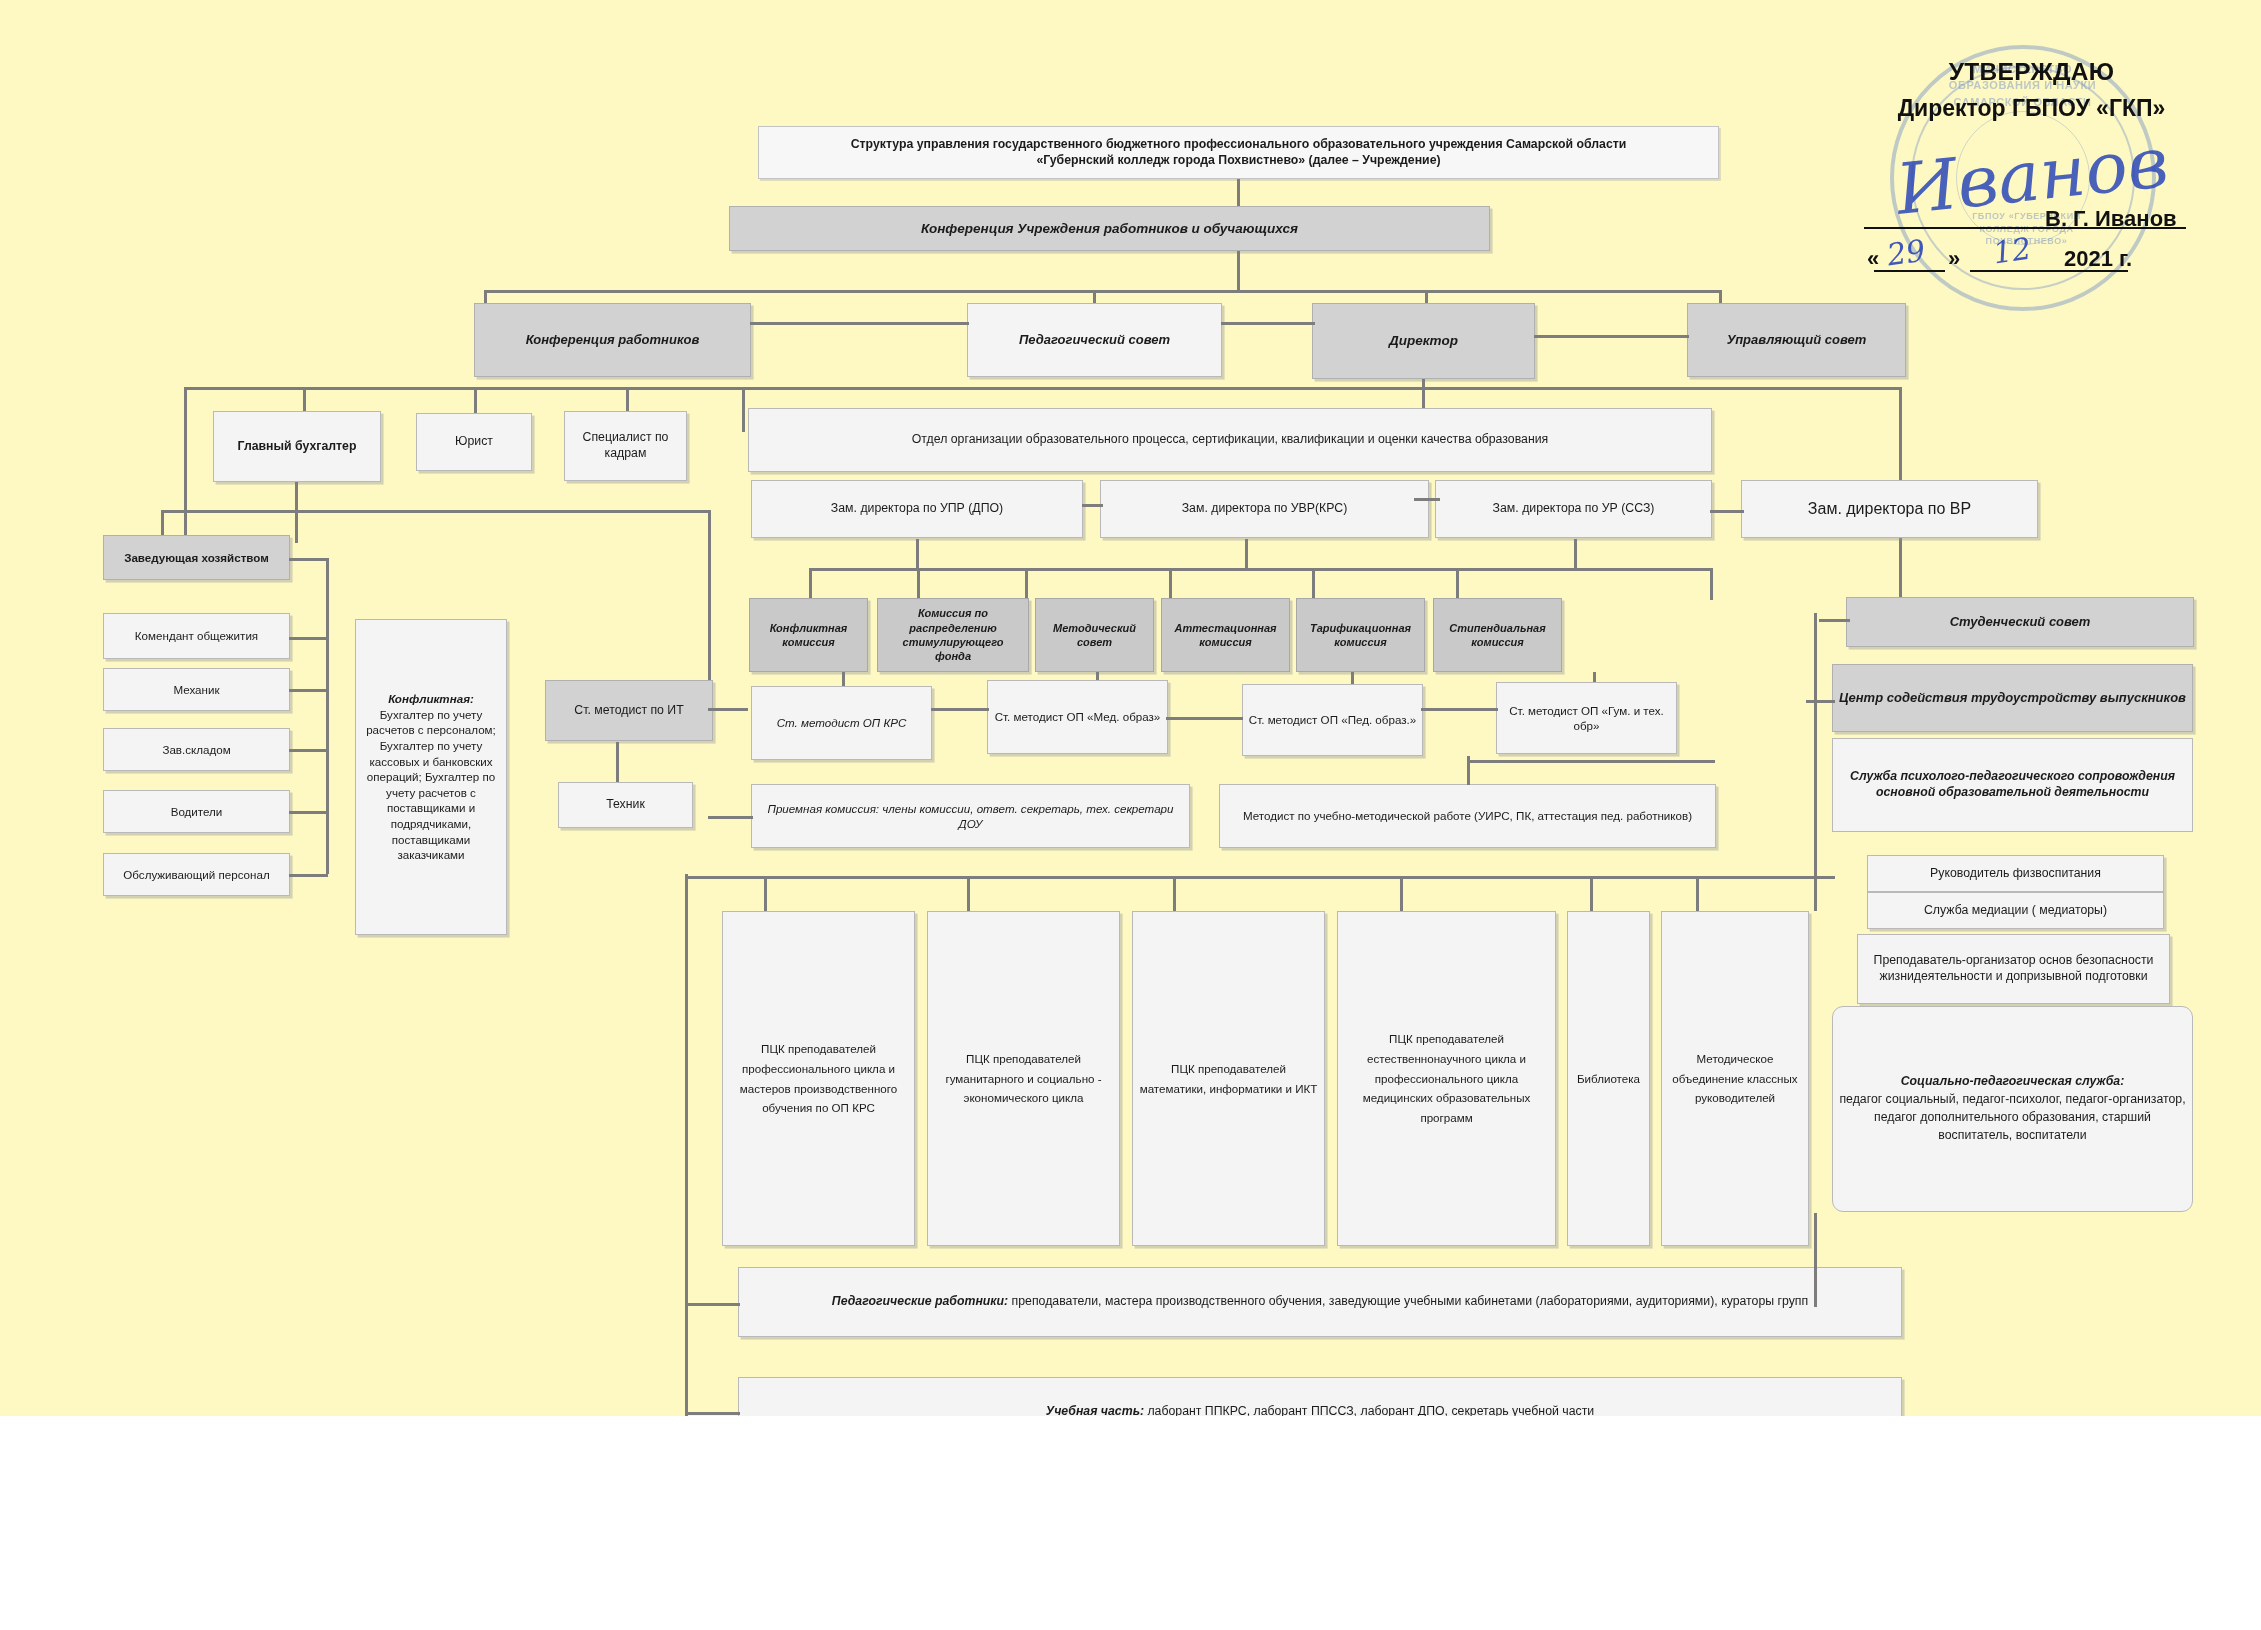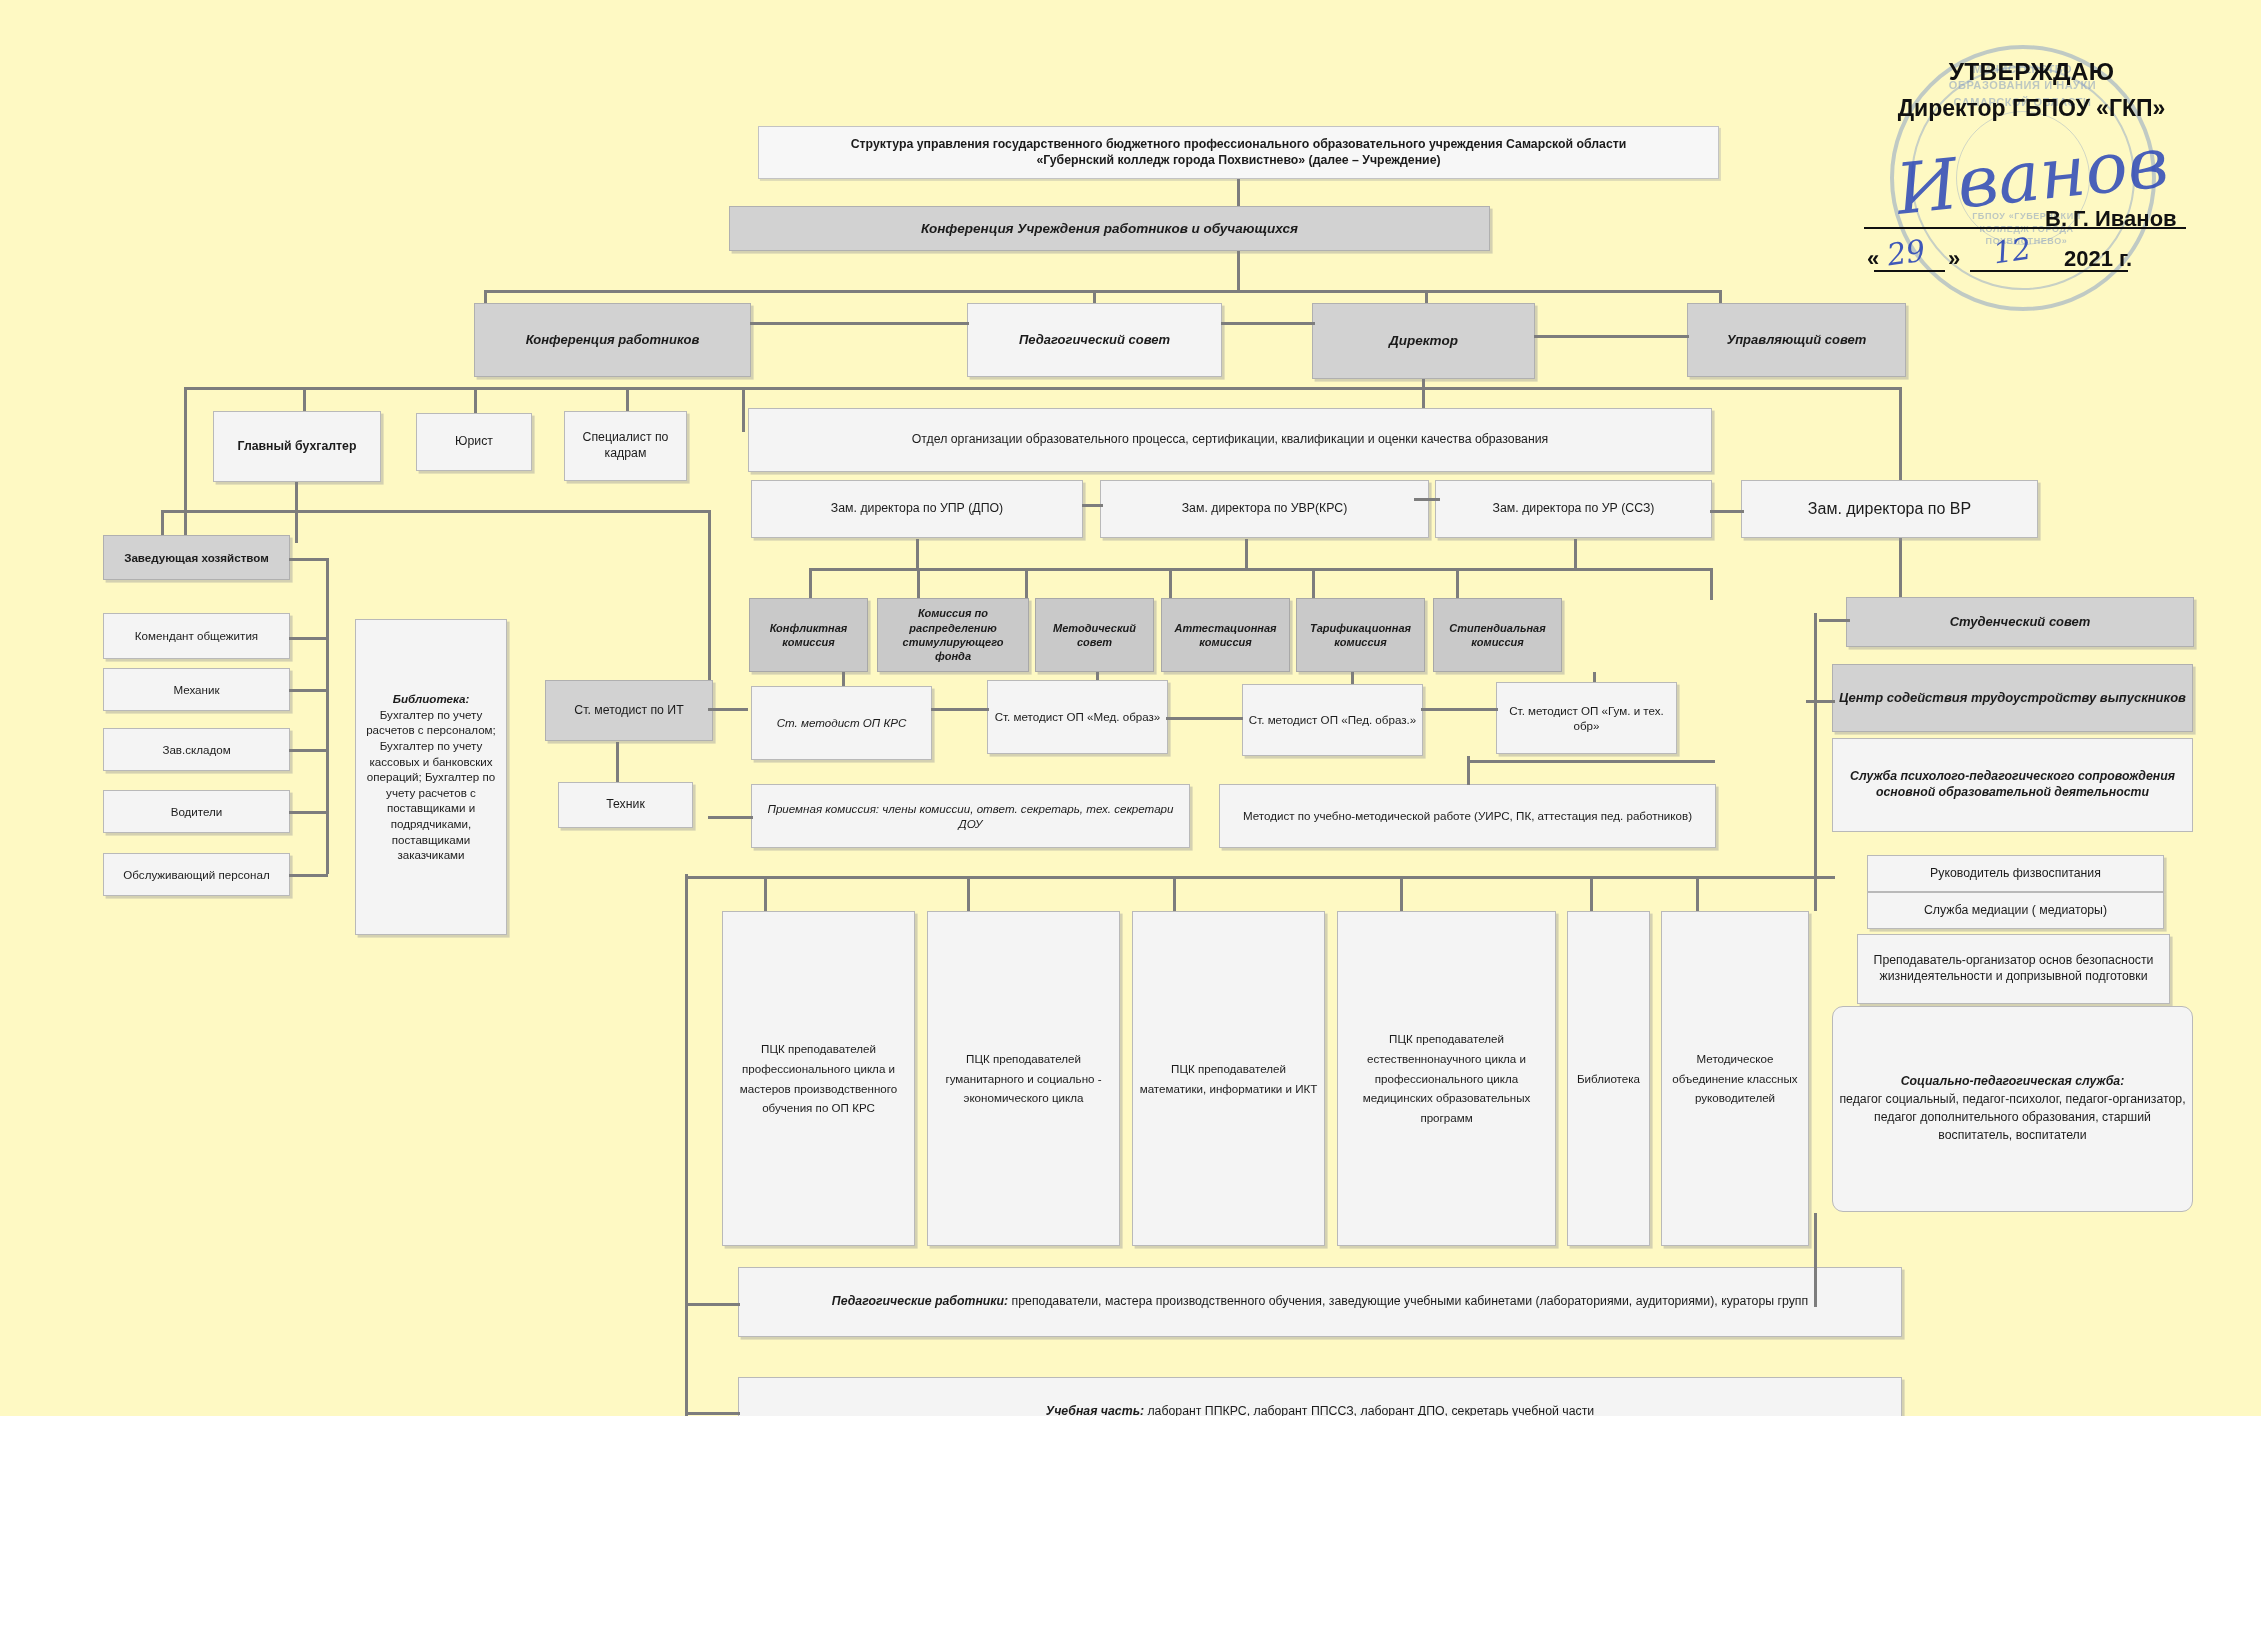--- a/index.html
+++ b/index.html
@@ -201,21 +201,21 @@
 
   <div class="ln lnv" style="left:326px;top:558px;height:316px;"></div>
   <div class="ln lnh" style="left:289px;top:558px;width:39px;"></div>
   <div class="ln lnh" style="left:289px;top:637px;width:39px;"></div>
   <div class="ln lnh" style="left:289px;top:689px;width:39px;"></div>
   <div class="ln lnh" style="left:289px;top:749px;width:39px;"></div>
   <div class="ln lnh" style="left:289px;top:811px;width:39px;"></div>
   <div class="ln lnh" style="left:289px;top:874px;width:39px;"></div>
 
   <div class="box light" style="left:355px;top:619px;width:152px;height:316px;flex-direction:column;justify-content:center;font-size:11.6px;line-height:1.35;">
-    <span class="ital">Библиотека:</span>
+    <span class="ital">Конфликтная:</span>
     <span>Бухгалтер по учету расчетов с персоналом; Бухгалтер по учету кассовых и банковских операций; Бухгалтер по учету расчетов с поставщиками и подрядчиками, поставщиками заказчиками</span>
   </div>
 
   <div class="box grey" style="left:545px;top:680px;width:168px;height:61px;font-size:12.3px;">
     <span>Ст. методист по ИТ</span>
   </div>
   <div class="ln lnv" style="left:616px;top:742px;height:42px;"></div>
   <div class="box light" style="left:558px;top:782px;width:135px;height:46px;font-size:12.3px;">
     <span>Техник</span>
   </div>

